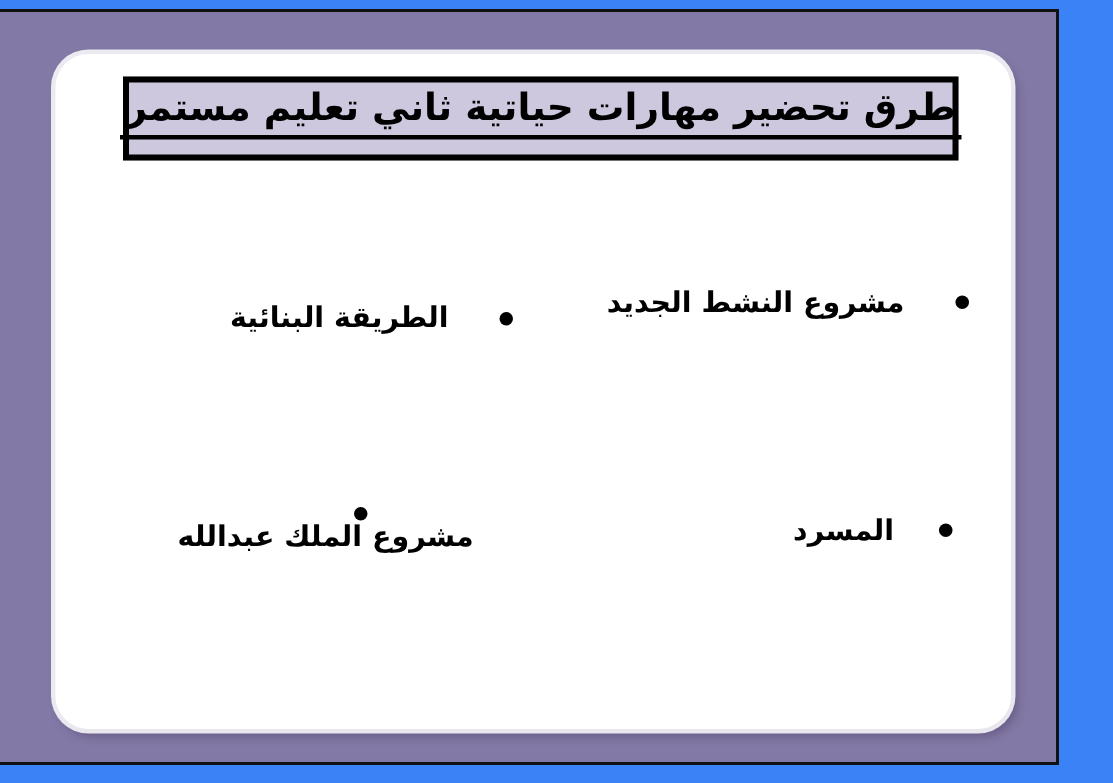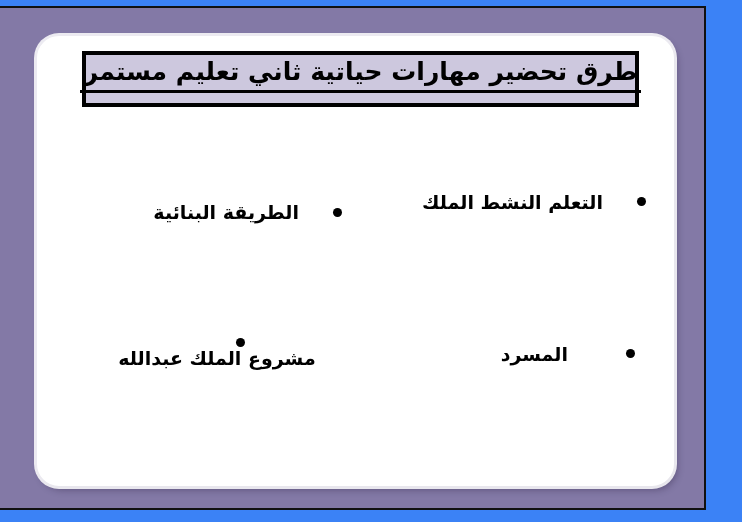--- a/index.html
+++ b/index.html
@@ -103,21 +103,21 @@
   .bullet-cell {
     display: flex;
     flex-direction: row;
     align-items: center;
     box-sizing: border-box;
   }
 
   
   .bullet-row.row-1 .cell-a { width: 300px; padding-right: 26px; }
   .bullet-row.row-1 .cell-b { width: 300px; padding-right: 30px; margin-top: 21px; }
-  .bullet-row.row-2 .cell-a { width: 300px; padding-right: 37px; gap: 28px; }
+  .bullet-row.row-2 .cell-a { width: 300px; padding-right: 37px; }
   .bullet-row.row-2 .cell-b { width: 300px; padding-right: 10px; flex-direction: column; }
 
   .bullet-dot {
     width: 9px;
     height: 9px;
     border-radius: 50%;
     background: #000000;
     flex: 0 0 auto;
     margin-left: 34px;
   }
@@ -145,21 +145,21 @@
 
       <div class="title-box">
         <span class="title-text">طرق تحضير مهارات حياتية ثاني تعليم مستمر</span>
       </div>
 
       <div class="bullet-grid">
 
         <div class="bullet-row row-1">
           <div class="bullet-cell cell-a">
             <span class="bullet-dot"></span>
-            <span class="bullet-label">التعلم النشط الملك</span>
+            <span class="bullet-label">مشروع النشط الجديد</span>
           </div>
           <div class="bullet-cell cell-b">
             <span class="bullet-dot"></span>
             <span class="bullet-label">الطريقة البنائية</span>
           </div>
         </div>
 
         <div class="bullet-row row-2">
           <div class="bullet-cell cell-a">
             <span class="bullet-dot"></span>

